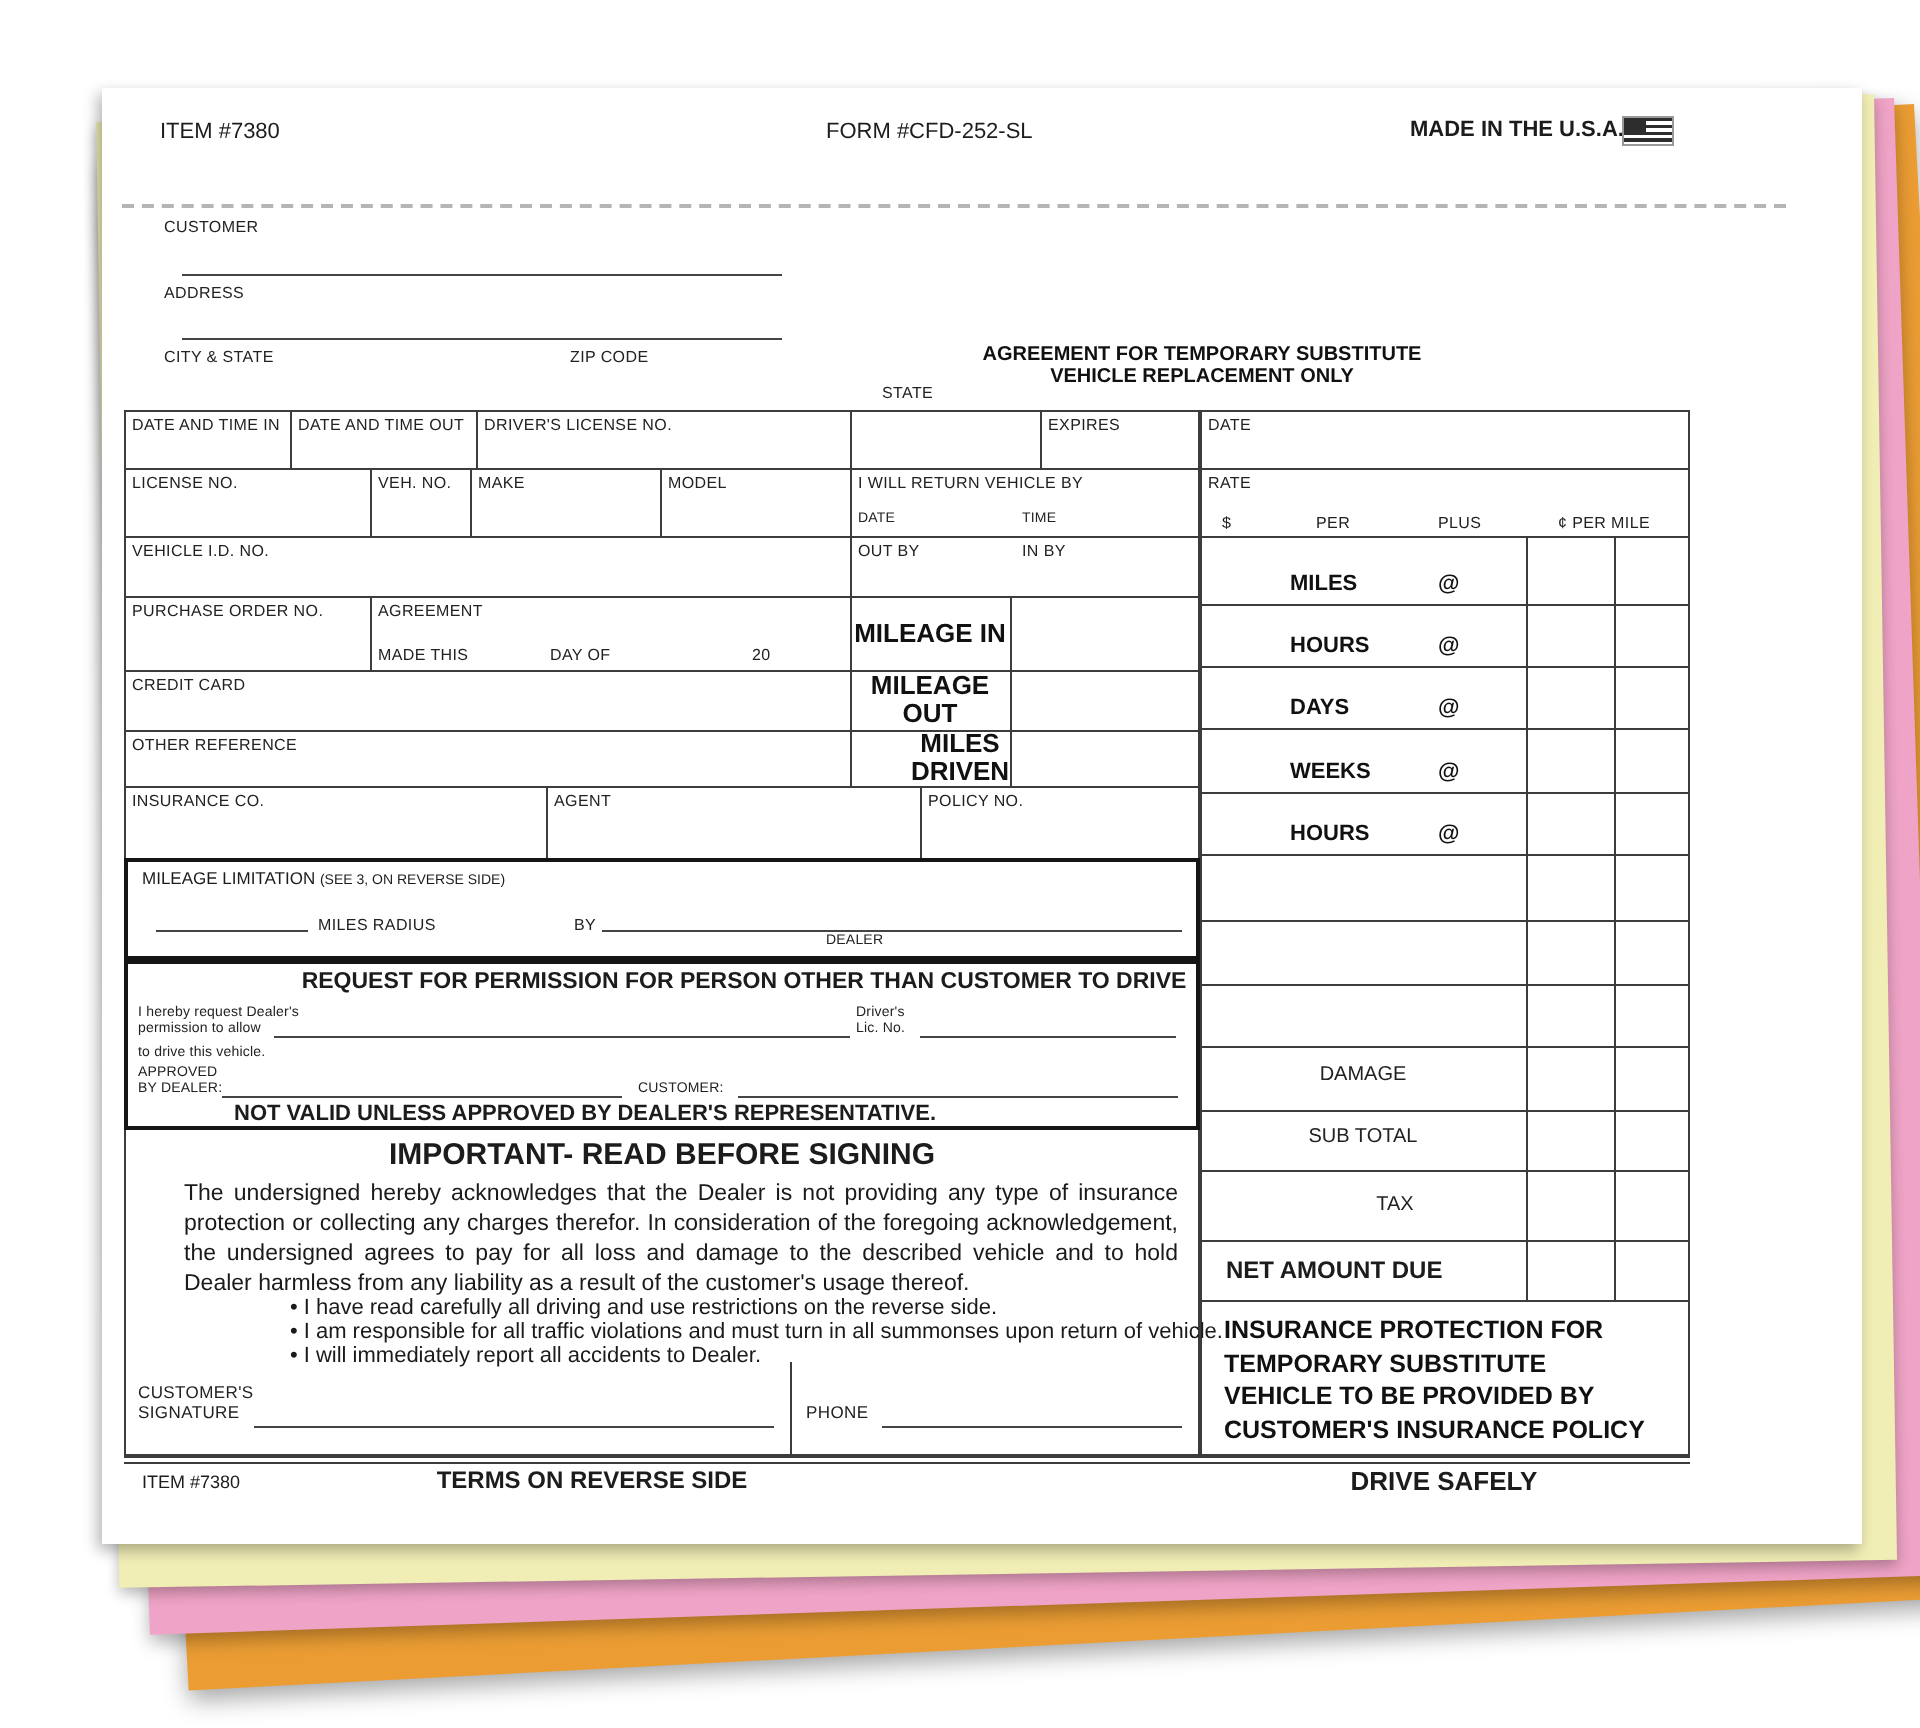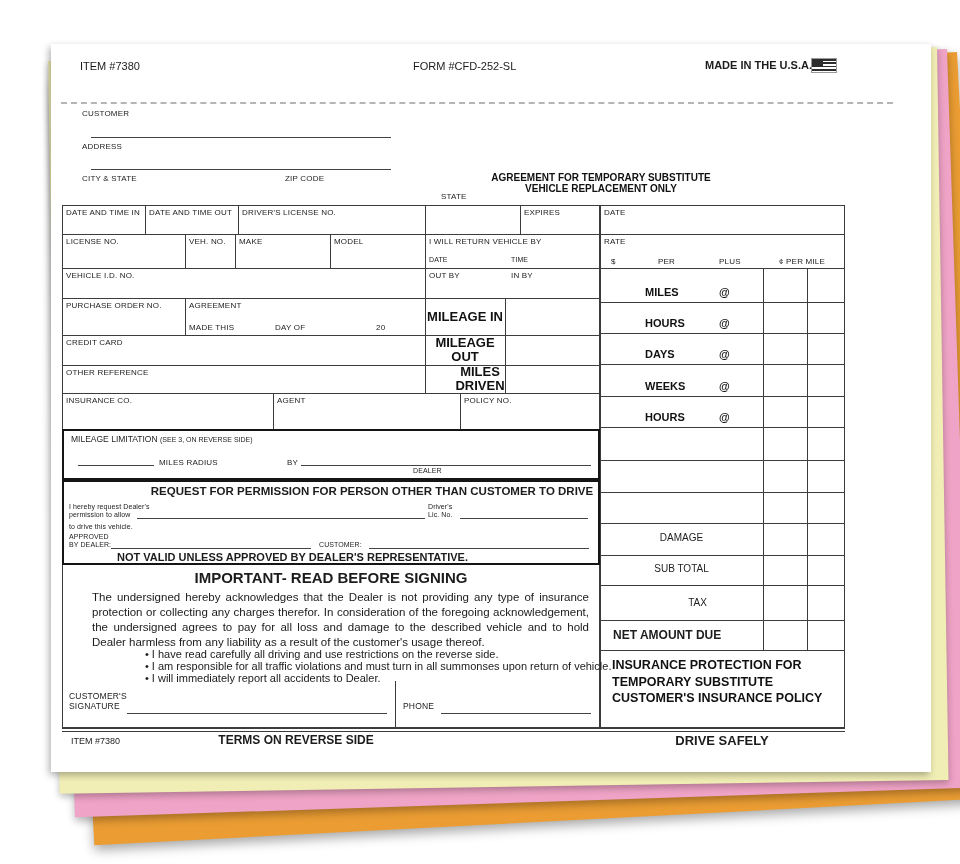--- a/index.html
+++ b/index.html
@@ -217,20 +217,21 @@
     </div>
 
     <div class="sum-label" style="left:549px;top:488px;">DAMAGE</div>
     <div class="sum-label" style="left:549px;top:519px;">SUB TOTAL</div>
     <div class="sum-label" style="left:565px;top:553px;">TAX</div>
     <div class="abs bold" style="left:562px;top:584px;font-size:12px;white-space:nowrap;">NET AMOUNT DUE</div>
 
     <div class="ins-note" style="left:561px;top:613px;width:230px;">
       <span>INSURANCE PROTECTION FOR</span>
       <span>TEMPORARY SUBSTITUTE</span>
+      <span>VEHICLE TO BE PROVIDED BY</span>
       <span>CUSTOMER'S INSURANCE POLICY</span>
     </div>
 
     <div class="abs" style="left:20px;top:692px;font-size:9px;">ITEM #7380</div>
     <div class="abs ctr bold" style="left:95px;top:689px;width:300px;font-size:12px;">TERMS ON REVERSE SIDE</div>
     <div class="abs ctr bold" style="left:549px;top:689px;width:244px;font-size:13px;">DRIVE SAFELY</div>
 
   </div>
 </div>
 

